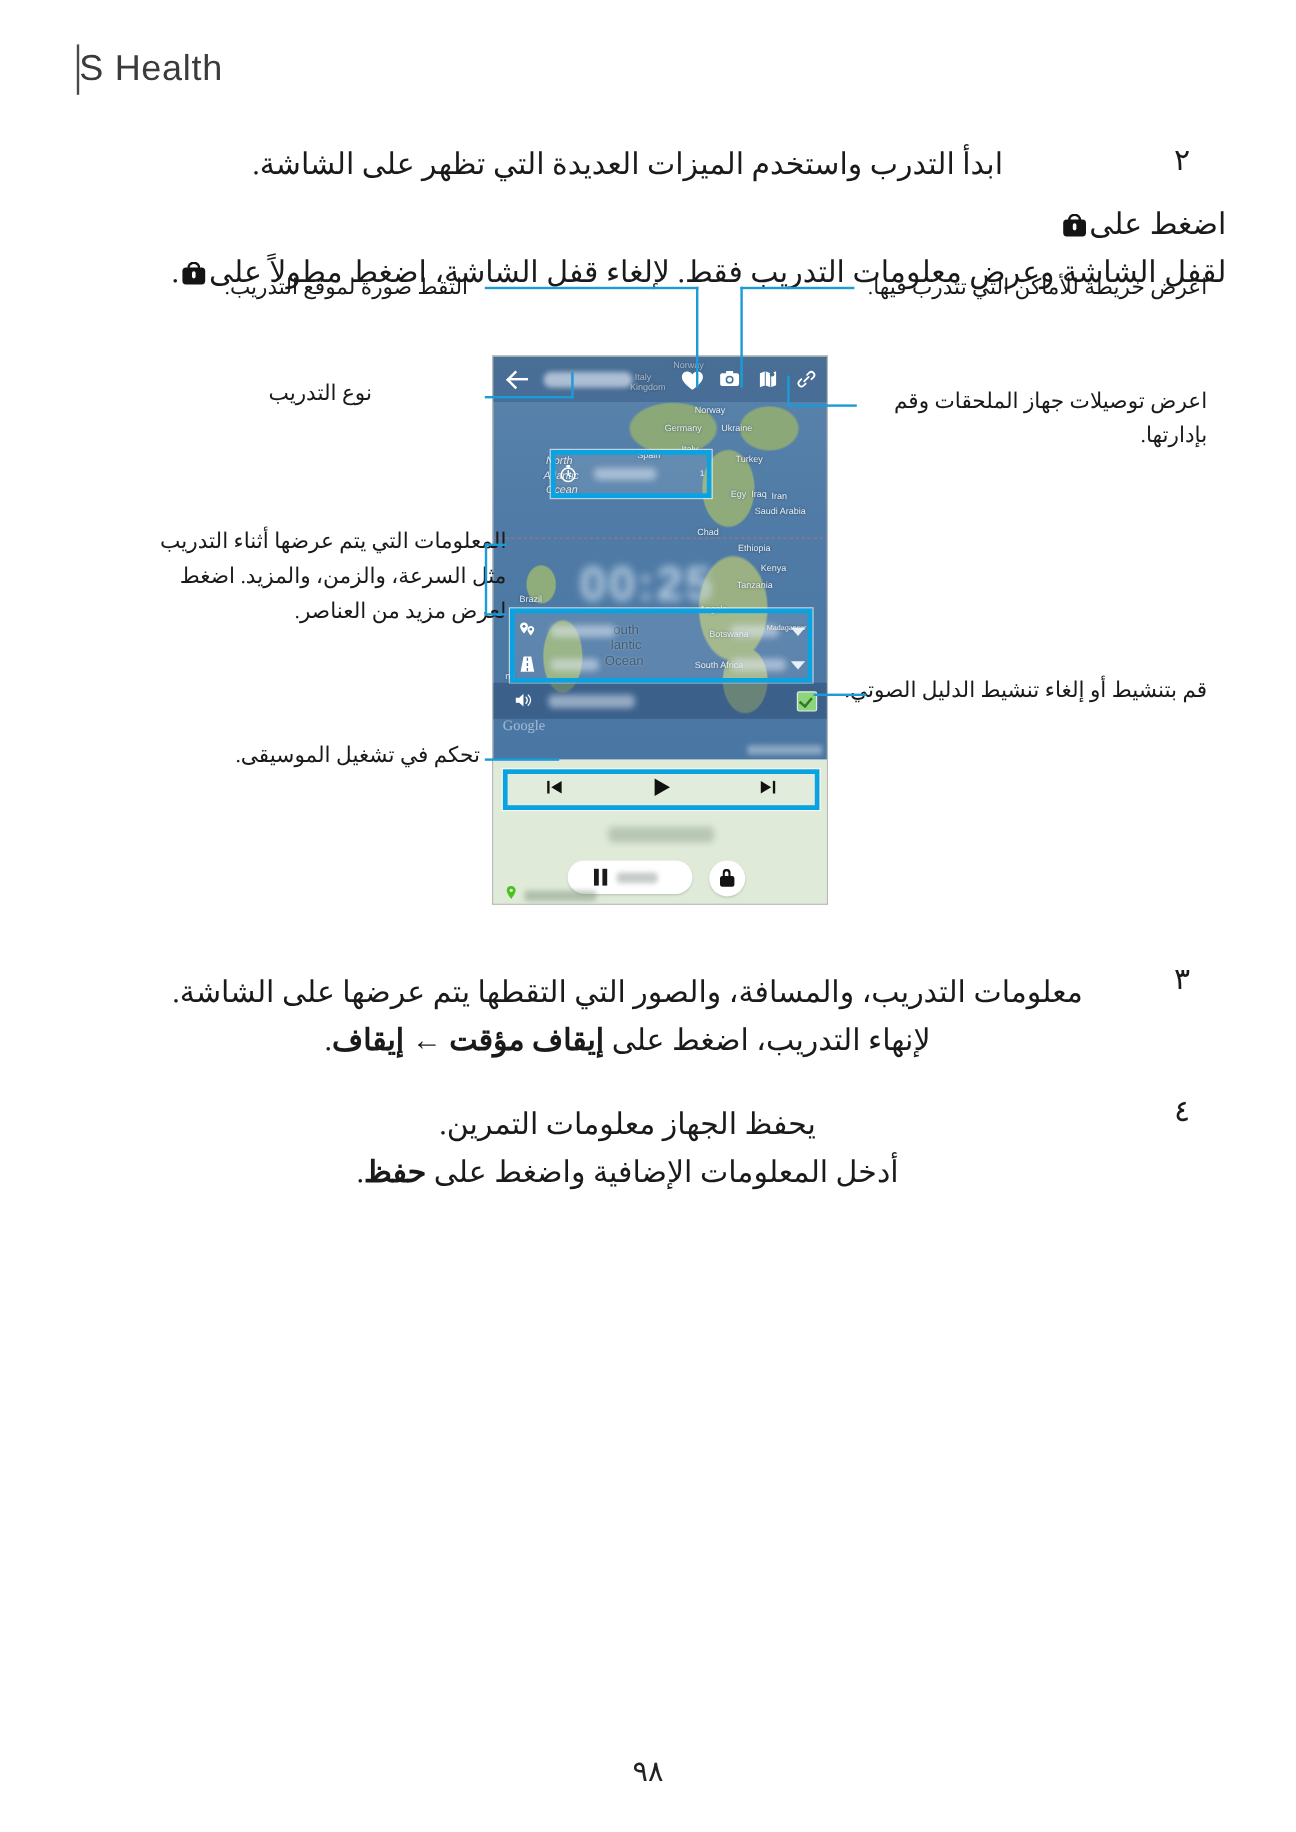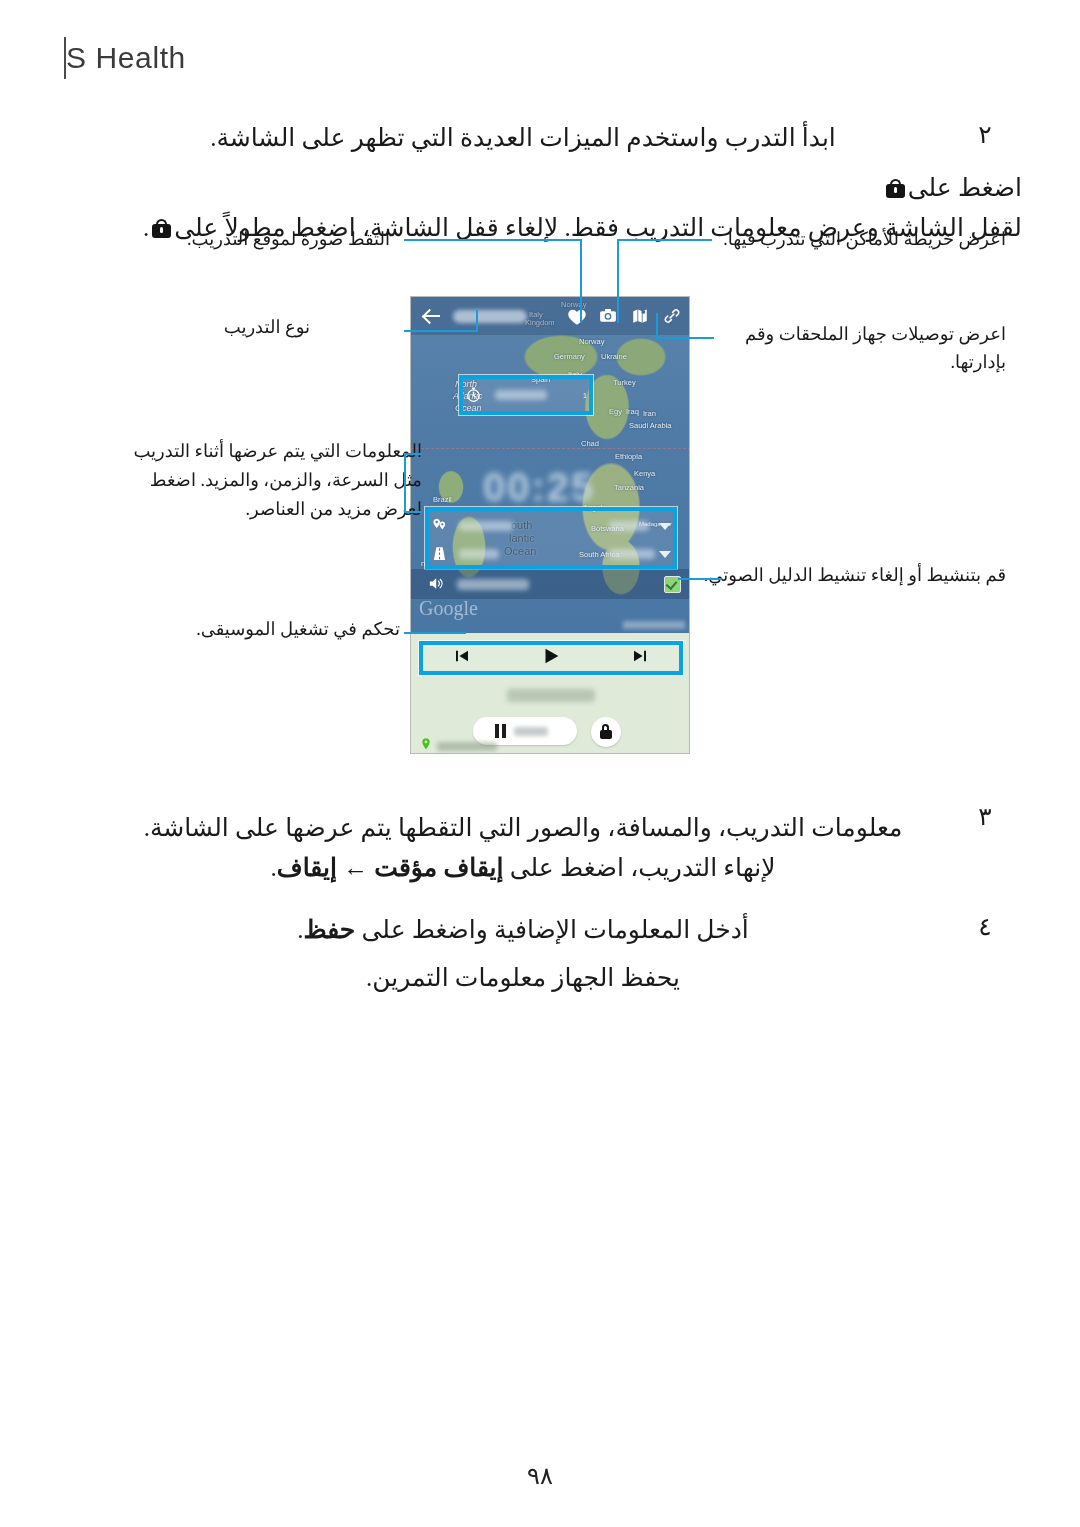--- a/index.html
+++ b/index.html
@@ -269,21 +269,21 @@
     left: 3px; top: 2px;
     width: 5px; height: 8px;
     border-right: 2px solid #2f7a22;
     border-bottom: 2px solid #2f7a22;
     transform: rotate(40deg);
   }
   .google-wm {
     position: absolute;
     left: 8px; top: 300px;
     font-family: "Liberation Serif", serif;
-    font-size: 20px;
+    font-size: 12px;
     color: rgba(235,240,246,.55);
     direction: ltr;
   }
   .attrib {
     position: absolute;
     right: 2px; bottom: 2px;
     width: 62px; height: 8px;
     background: rgba(220,228,236,.45);
     filter: blur(2px);
   }
@@ -641,18 +641,18 @@
   <div class="step-num">٣</div>
   <div class="step-body">
     <div class="ln" style="margin-top:8px;">معلومات التدريب، والمسافة، والصور التي التقطها يتم عرضها على الشاشة.</div>
     <div class="ln"><span>لإنهاء التدريب، اضغط على </span><span class="b">إيقاف مؤقت ← إيقاف</span><span>.</span></div>
   </div>
 </div>
 
 <div class="step" style="top:910px; right:78px; width:924px;">
   <div class="step-num">٤</div>
   <div class="step-body">
+    <div class="ln" style="margin-top:8px;">يحفظ الجهاز معلومات التمرين.</div>
     <div class="ln"><span>أدخل المعلومات الإضافية واضغط على </span><span class="b">حفظ</span><span>.</span></div>
-    <div class="ln" style="margin-top:8px;">يحفظ الجهاز معلومات التمرين.</div>
   </div>
 </div>
 
 <div class="page-num">٩٨</div>
 
 </body></html>

